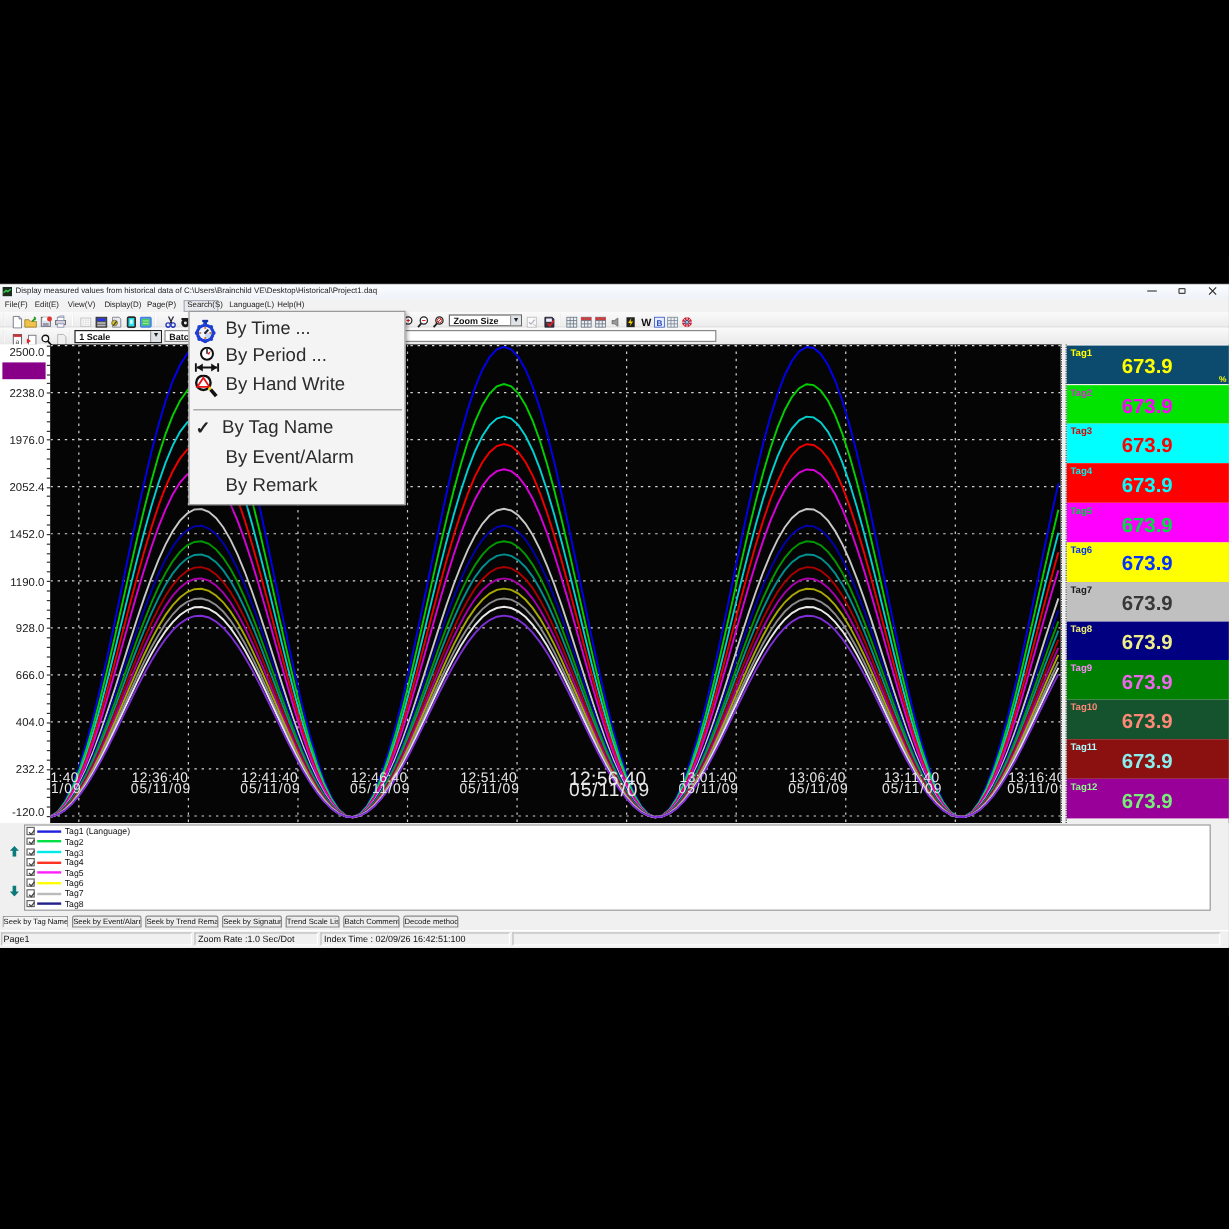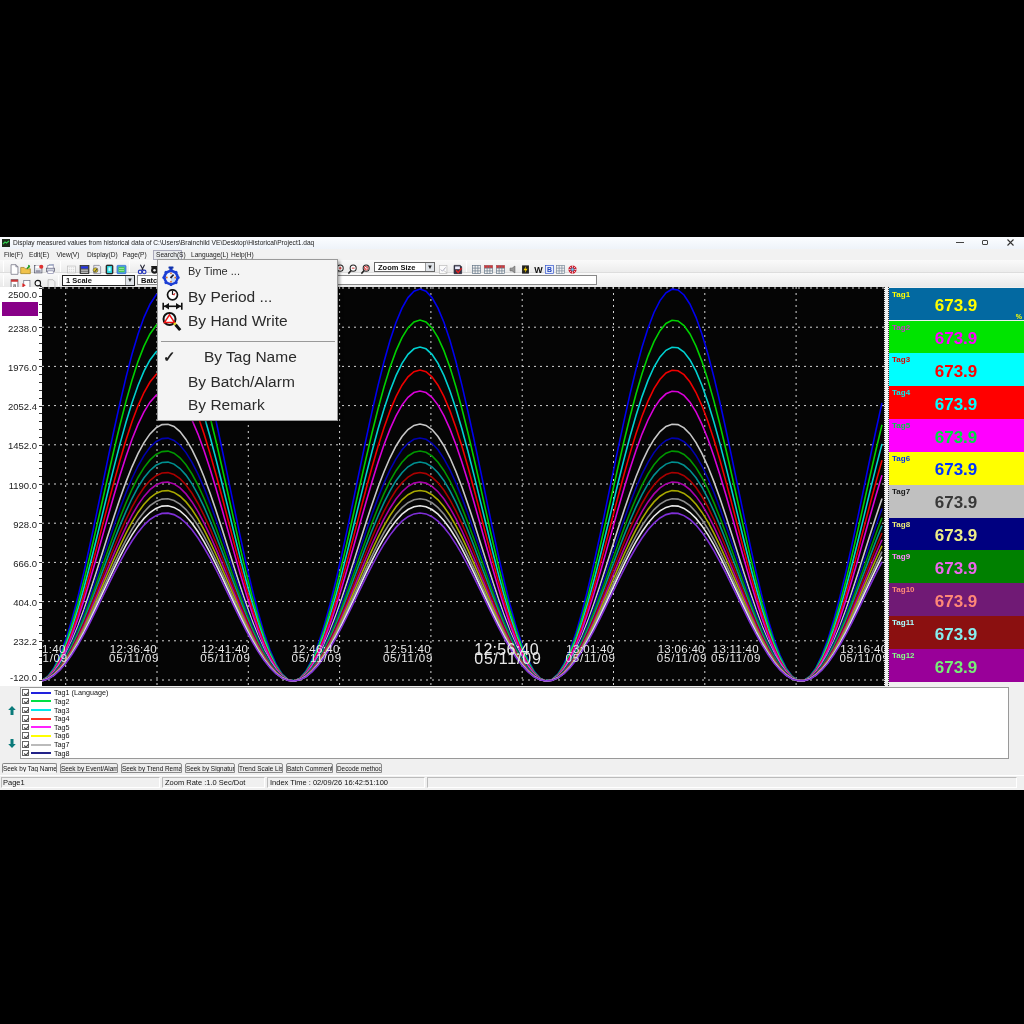--- a/index.html
+++ b/index.html
@@ -293,27 +293,27 @@
 <path d="M0,393.8 L6,391.9 12,388.3 18,382.9 24,376.0 30,367.5 36,357.8 42,347.1 48,335.6 54,323.4 60,311.0 66,298.6 72,286.4 78,274.8 84,263.9 90,254.0 96,245.4 102,238.1 108,232.5 114,228.6 120,226.4 126,226.1 132,227.6 138,231.0 144,236.1 150,242.8 156,251.0 162,260.5 168,271.0 174,282.5 180,294.5 186,306.9 192,319.3 198,331.6 204,343.3 210,354.4 216,364.4 222,373.3 228,380.8 234,386.7 240,390.9 246,393.4 252,394.0 258,392.7 264,389.7 270,384.9 276,378.4 282,370.5 288,361.2 294,350.8 300,339.5 306,327.5 312,315.2 318,302.7 324,290.4 330,278.6 336,267.4 342,257.2 348,248.1 354,240.4 360,234.2 366,229.7 372,226.9 378,226.0 384,226.9 390,229.7 396,234.2 402,240.4 408,248.1 414,257.2 420,267.4 426,278.6 432,290.4 438,302.7 444,315.2 450,327.5 456,339.5 462,350.8 468,361.2 474,370.5 480,378.4 486,384.9 492,389.7 498,392.7 504,394.0 510,393.4 516,390.9 522,386.7 528,380.8 534,373.3 540,364.4 546,354.4 552,343.3 558,331.6 564,319.3 570,306.9 576,294.5 582,282.5 588,271.0 594,260.5 600,251.0 606,242.8 612,236.1 618,231.0 624,227.6 630,226.1 636,226.4 642,228.6 648,232.5 654,238.1 660,245.4 666,254.0 672,263.9 678,274.8 684,286.4 690,298.6 696,311.0 702,323.4 708,335.6 714,347.1 720,357.8 726,367.5 732,376.0 738,382.9 744,388.3 750,391.9 756,393.8 762,393.8 768,391.9 774,388.3 780,382.9 786,376.0 792,367.5 798,357.8 804,347.1 810,335.6 816,323.4 822,311.0 828,298.6 834,286.4 840,274.8" fill="none" stroke="#7f2fd8" stroke-width="1.6"></path>
 </svg>
 <div style="position:absolute;left:-24.3px;top:357.5px;width:48px;text-align:right;font-size:11.5px;letter-spacing:0.3px;line-height:9.5px;color:#e8e8e8;">12:31:40<br><span style="letter-spacing:0.8px;">05/11/09</span></div>
 <div style="position:absolute;left:67.0px;top:357.5px;width:48px;text-align:right;font-size:11.5px;letter-spacing:0.3px;line-height:9.5px;color:#e8e8e8;">12:36:40<br><span style="letter-spacing:0.8px;">05/11/09</span></div>
 <div style="position:absolute;left:158.3px;top:357.5px;width:48px;text-align:right;font-size:11.5px;letter-spacing:0.3px;line-height:9.5px;color:#e8e8e8;">12:41:40<br><span style="letter-spacing:0.8px;">05/11/09</span></div>
 <div style="position:absolute;left:249.6px;top:357.5px;width:48px;text-align:right;font-size:11.5px;letter-spacing:0.3px;line-height:9.5px;color:#e8e8e8;">12:46:40<br><span style="letter-spacing:0.8px;">05/11/09</span></div>
 <div style="position:absolute;left:340.9px;top:357.5px;width:48px;text-align:right;font-size:11.5px;letter-spacing:0.3px;line-height:9.5px;color:#e8e8e8;">12:51:40<br><span style="letter-spacing:0.8px;">05/11/09</span></div>
 <div style="position:absolute;left:432.2px;top:357.5px;width:48px;text-align:right;font-size:16px;letter-spacing:0.3px;line-height:9.5px;color:#e8e8e8;">12:56:40<br><span style="letter-spacing:0.8px;">05/11/09</span></div>
 <div style="position:absolute;left:523.5px;top:357.5px;width:48px;text-align:right;font-size:11.5px;letter-spacing:0.3px;line-height:9.5px;color:#e8e8e8;">13:01:40<br><span style="letter-spacing:0.8px;">05/11/09</span></div>
 <div style="position:absolute;left:614.8px;top:357.5px;width:48px;text-align:right;font-size:11.5px;letter-spacing:0.3px;line-height:9.5px;color:#e8e8e8;">13:06:40<br><span style="letter-spacing:0.8px;">05/11/09</span></div>
-<div style="position:absolute;left:669px;top:357.5px;width:48px;text-align:right;font-size:11.5px;letter-spacing:0.3px;line-height:9.5px;color:#e8e8e8;">13:11:40<br><span style="letter-spacing:0.8px;">05/11/09</span></div>
+<div style="position:absolute;left:693px;top:357.5px;width:48px;text-align:right;font-size:11.5px;letter-spacing:0.3px;line-height:9.5px;color:#e8e8e8;">13:11:40<br><span style="letter-spacing:0.8px;">05/11/09</span></div>
 <div style="position:absolute;left:797.4px;top:357.5px;width:48px;text-align:right;font-size:11.5px;letter-spacing:0.3px;line-height:9.5px;color:#e8e8e8;">13:16:40<br><span style="letter-spacing:0.8px;">05/11/09</span></div>
 </div>
 
 <div class="abs" style="left:884px;top:287px;width:5px;height:399px;background:#f0f0f0;border-left:1px dotted #333;border-right:1px dotted #333;"></div>
 
-<div style="position:absolute;left:889px;top:287.6px;width:135px;height:32.85px;background:#0369a1;overflow:hidden;">
+<div style="position:absolute;left:889px;top:287.6px;width:135px;height:32.85px;background:#0c4a6e;overflow:hidden;">
     <div style="position:absolute;left:3px;top:2px;font-size:8px;font-weight:bold;color:#ffff00;">Tag1</div>
     <div style="position:absolute;left:0;top:8.5px;width:134px;text-align:center;font-size:17px;font-weight:bold;color:#ffff00;">673.9</div>
     <div style="position:absolute;right:2px;top:25px;font-size:7px;font-weight:bold;color:#ffff00;">%</div>
   </div>
 <div style="position:absolute;left:889px;top:320.5px;width:135px;height:32.85px;background:#00e400;overflow:hidden;">
     <div style="position:absolute;left:3px;top:2px;font-size:8px;font-weight:bold;color:#cc33cc;">Tag2</div>
     <div style="position:absolute;left:0;top:8.5px;width:134px;text-align:center;font-size:17px;font-weight:bold;color:#ff00ff;">673.9</div>
   </div>
 <div style="position:absolute;left:889px;top:353.3px;width:135px;height:32.85px;background:#00ffff;overflow:hidden;">
     <div style="position:absolute;left:3px;top:2px;font-size:8px;font-weight:bold;color:#e00000;">Tag3</div>
@@ -336,21 +336,21 @@
     <div style="position:absolute;left:0;top:8.5px;width:134px;text-align:center;font-size:17px;font-weight:bold;color:#383838;">673.9</div>
   </div>
 <div style="position:absolute;left:889px;top:517.6px;width:135px;height:32.85px;background:#000080;overflow:hidden;">
     <div style="position:absolute;left:3px;top:2px;font-size:8px;font-weight:bold;color:#eeee77;">Tag8</div>
     <div style="position:absolute;left:0;top:8.5px;width:134px;text-align:center;font-size:17px;font-weight:bold;color:#eeee88;">673.9</div>
   </div>
 <div style="position:absolute;left:889px;top:550.4px;width:135px;height:32.85px;background:#008000;overflow:hidden;">
     <div style="position:absolute;left:3px;top:2px;font-size:8px;font-weight:bold;color:#ff88ff;">Tag9</div>
     <div style="position:absolute;left:0;top:8.5px;width:134px;text-align:center;font-size:17px;font-weight:bold;color:#ee66ee;">673.9</div>
   </div>
-<div style="position:absolute;left:889px;top:583.3px;width:135px;height:32.85px;background:#701a75;overflow:hidden;">
+<div style="position:absolute;left:889px;top:583.3px;width:135px;height:32.85px;background:#14532d;overflow:hidden;">
     <div style="position:absolute;left:3px;top:2px;font-size:8px;font-weight:bold;color:#ff8877;">Tag10</div>
     <div style="position:absolute;left:0;top:8.5px;width:134px;text-align:center;font-size:17px;font-weight:bold;color:#ff8877;">673.9</div>
   </div>
 <div style="position:absolute;left:889px;top:616.1px;width:135px;height:32.85px;background:#8b1010;overflow:hidden;">
     <div style="position:absolute;left:3px;top:2px;font-size:8px;font-weight:bold;color:#aaffff;">Tag11</div>
     <div style="position:absolute;left:0;top:8.5px;width:134px;text-align:center;font-size:17px;font-weight:bold;color:#88eeee;">673.9</div>
   </div>
 <div style="position:absolute;left:889px;top:649.0px;width:135px;height:32.85px;background:#990099;overflow:hidden;">
     <div style="position:absolute;left:3px;top:2px;font-size:8px;font-weight:bold;color:#88ff88;">Tag12</div>
     <div style="position:absolute;left:0;top:8.5px;width:134px;text-align:center;font-size:17px;font-weight:bold;color:#77ee77;">673.9</div>
@@ -465,34 +465,34 @@
       </g>
 <circle cx="9" cy="11.5" r="5.2" fill="#eef4ff"></circle>
 <path d="M9 16.7a5.2 5.2 0 005.2-5.2L9 11.5z" fill="#c5d8f2"></path>
 <circle cx="9" cy="7.3" r="0.9" fill="#e07020"></circle>
       <circle cx="9" cy="15.7" r="0.9" fill="#e07020"></circle>
       <circle cx="4.8" cy="11.5" r="0.9" fill="#e07020"></circle>
       <circle cx="13.2" cy="11.5" r="0.9" fill="#e07020"></circle>
 <path d="M8.6 11.9l3-3.2" stroke="#223" stroke-width="1.7"></path>
       <circle cx="9" cy="11.5" r="0.8" fill="#223"></circle>
 </svg></div>
-<div style="position:absolute;left:188px;top:265.3px;z-index:41;font-size:11px;color:#2b2b2b;white-space:nowrap;font-family:'Liberation Sans',sans-serif;">By Time ...</div>
+<div style="position:absolute;left:188px;top:265.3px;z-index:41;font-size:15px;color:#2b2b2b;white-space:nowrap;font-family:'Liberation Sans',sans-serif;">By Time ...</div>
 <div style="position:absolute;left:161.5px;top:288.5px;z-index:41;"><svg width="21" height="21" viewBox="0 0 21 21">
 <circle cx="10.5" cy="5.8" r="5" fill="#fff" stroke="#111" stroke-width="1.7"></circle>
 <path d="M10.5 5.8L10.5 1.8" stroke="#111" stroke-width="1.2"></path>
 <path d="M10.5 5.8L13.6 3.4 12.3 6.6z" fill="#cc1111"></path>
 <path d="M1.2 13.8v7M19.8 13.8v7" stroke="#111" stroke-width="1.6"></path>
 <path d="M2 17.3h17" stroke="#111" stroke-width="1.6"></path>
 <path d="M7 14l-5 3.3L7 20.6zM14 14l5 3.3-5 3.3z" fill="#111"></path>
 </svg></div>
 <div style="position:absolute;left:188px;top:288.3px;z-index:41;font-size:15.5px;color:#2b2b2b;white-space:nowrap;font-family:'Liberation Sans',sans-serif;">By Period ...</div>
 <div style="position:absolute;left:161.5px;top:312.0px;z-index:41;"><svg width="22" height="21" viewBox="0 0 22 21">
 <circle cx="7.5" cy="7" r="6" fill="#eafcff" stroke="#111" stroke-width="2"></circle>
 <path d="M7.5 2.8l5 7.6H2.5z" fill="#fff" stroke="#ee1111" stroke-width="1.5"></path>
 <path d="M12.2 11l1.6 1.9" stroke="#dddd22" stroke-width="2.6"></path>
 <path d="M13.6 12.7l4.6 5.4" stroke="#111" stroke-width="3"></path>
 </svg></div>
 <div style="position:absolute;left:188px;top:311.8px;z-index:41;font-size:15.5px;color:#2b2b2b;white-space:nowrap;font-family:'Liberation Sans',sans-serif;">By Hand Write</div>
 <div style="position:absolute;left:163px;top:347.8px;z-index:41;font-size:15px;font-weight:bold;color:#222;">✓</div>
-<div style="position:absolute;left:204px;top:347.8px;z-index:41;font-size:15.5px;color:#2b2b2b;white-space:nowrap;font-family:'Liberation Sans',sans-serif;">By Tag Name</div>
-<div style="position:absolute;left:188px;top:372.8px;z-index:41;font-size:15.5px;color:#2b2b2b;white-space:nowrap;font-family:'Liberation Sans',sans-serif;">By Batch/Alarm</div>
+<div style="position:absolute;left:185px;top:347.8px;z-index:41;font-size:15.5px;color:#2b2b2b;white-space:nowrap;font-family:'Liberation Sans',sans-serif;">By Tag Name</div>
+<div style="position:absolute;left:188px;top:372.8px;z-index:41;font-size:15.5px;color:#2b2b2b;white-space:nowrap;font-family:'Liberation Sans',sans-serif;">By Event/Alarm</div>
 <div style="position:absolute;left:188px;top:396.3px;z-index:41;font-size:15.5px;color:#2b2b2b;white-space:nowrap;font-family:'Liberation Sans',sans-serif;">By Remark</div>
 <div style="position:absolute;left:161px;top:340.5px;width:174px;height:1px;background:#999;z-index:41;"></div>
 
 </body></html>

